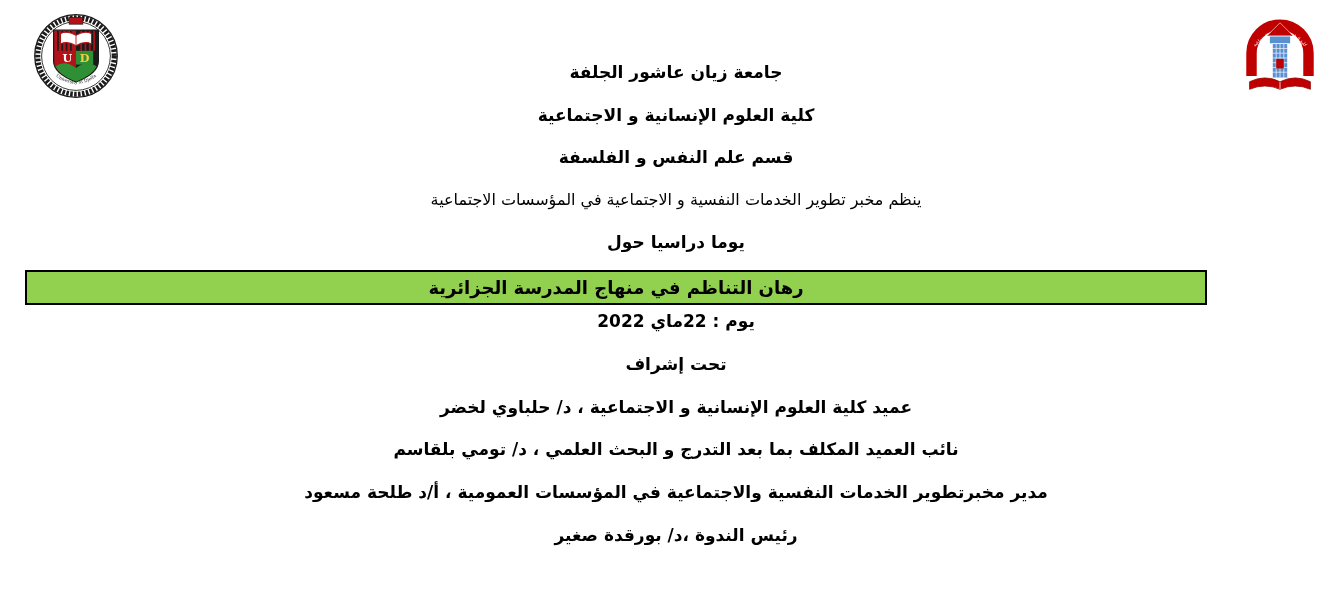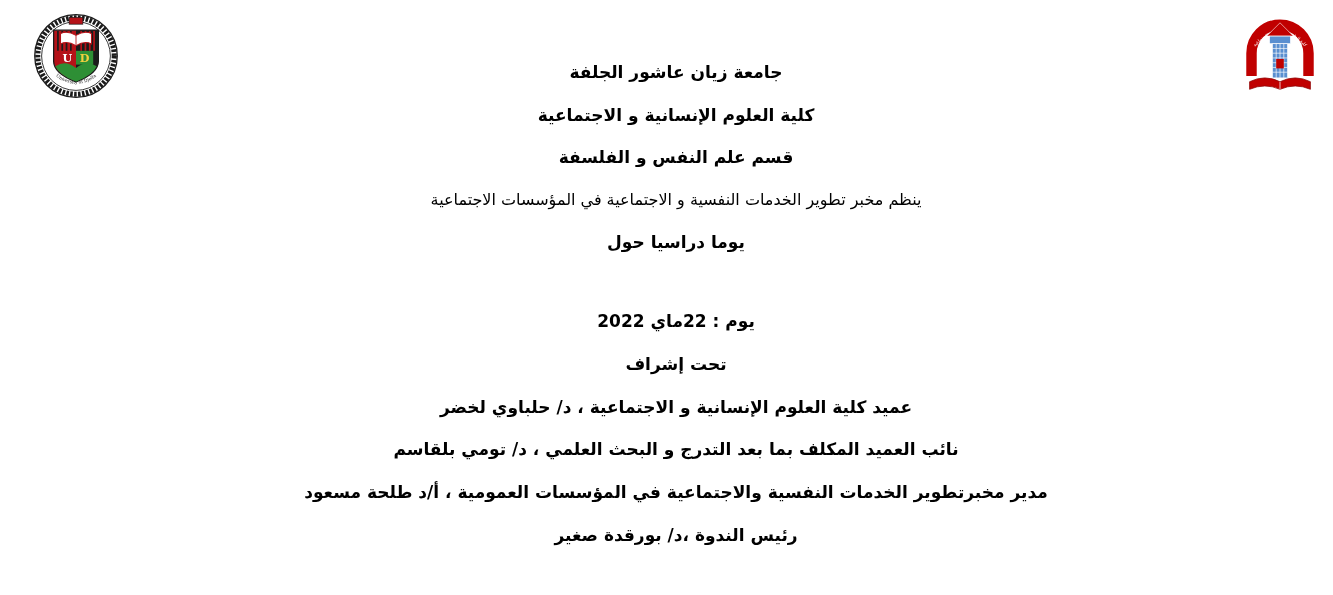--- a/index.html
+++ b/index.html
@@ -116,20 +116,23 @@
       <line x1="40" y1="68" x2="40" y2="76" stroke="#ffffff" stroke-width="0.8"></line>
     </svg>
   </div>
 
   <div class="line" style="top:60px">جامعة  زيان عاشور الجلفة</div>
   <div class="line" style="top:103px">كلية العلوم الإنسانية و الاجتماعية</div>
   <div class="line" style="top:145px">قسم علم النفس و الفلسفة</div>
   <div class="line regular" style="top:188px">ينظم مخبر تطوير الخدمات النفسية و الاجتماعية في المؤسسات الاجتماعية</div>
   <div class="line" style="top:230px">يوما دراسيا حول</div>
 
+  <div class="title-bar" style="background:#92D050">
+    <span class="title-text">رهان التناظم في منهاج المدرسة الجزائرية</span>
+  </div>
 
   <div class="line" style="top:309px">يوم : 22ماي 2022</div>
   <div class="line" style="top:352px">تحت إشراف</div>
   <div class="line" style="top:395px">عميد كلية العلوم الإنسانية و الاجتماعية ، د/  حلباوي لخضر</div>
   <div class="line" style="top:437px">نائب العميد المكلف بما بعد التدرج و البحث العلمي ، د/ تومي بلقاسم</div>
   <div class="line" style="top:480px">مدير مخبرتطوير الخدمات النفسية والاجتماعية في المؤسسات العمومية ، أ/د طلحة مسعود</div>
   <div class="line" style="top:523px">رئيس الندوة ،د/ بورقدة صغير</div>
 
 </div>
 

